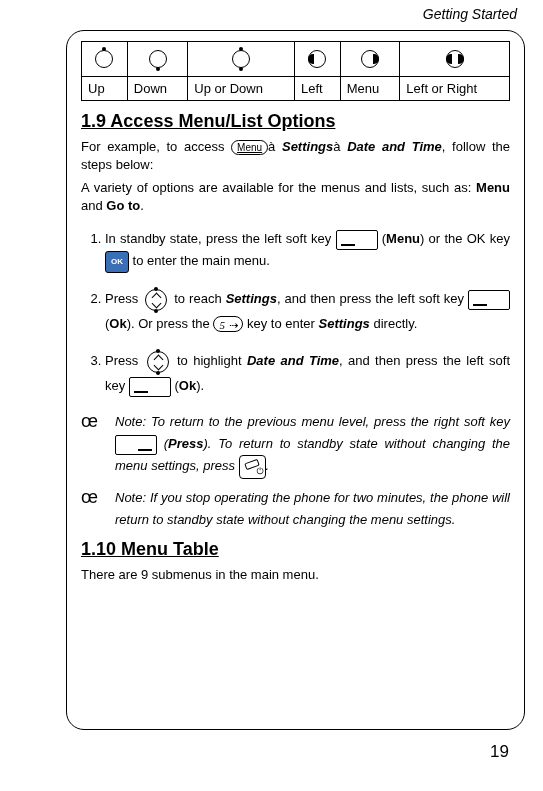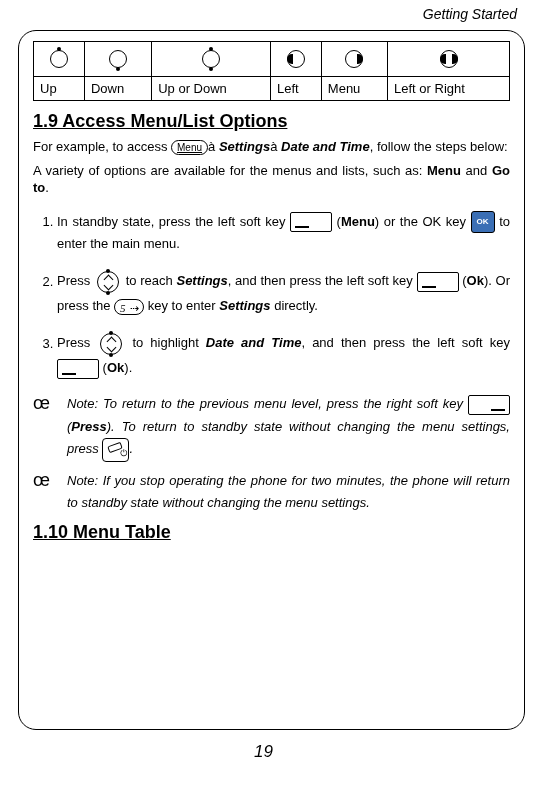--- a/index.html
+++ b/index.html
@@ -24,20 +24,21 @@
     font-size: 14px;
     margin: 2px 8px 8px 0;
   }
   .content-frame {
     border: 1.5px solid #000;
     border-radius: 18px;
     padding: 10px 14px 18px 14px;
     height: 700px;
     box-sizing: border-box;
     overflow: hidden;
+    margin-left: 48px;
   }
   table.nav {
     border-collapse: collapse;
     width: 100%;
     margin-bottom: 10px;
   }
   table.nav td, table.nav th {
     border: 1.5px solid #000;
     padding: 4px 6px;
     font-size: 13px;
@@ -234,22 +235,21 @@
   }
   .dirpad.d-up .bump    { left:9px; top:-1px; }
   .dirpad.d-down .bump  { left:9px; top:19px; }
   .dirpad.d-updown .bump2 { position:absolute; width:4px; height:4px; background:#000; border-radius:50%; left:9px; top:19px; }
   .dirpad.d-updown .bump  { left:9px; top:-1px; }
   .dirpad.d-left .blk { position:absolute; left:2px; top:6px; width:6px; height:10px; background:#000; border-top-left-radius:10px; border-bottom-left-radius:10px; }
   .dirpad.d-right .blk { position:absolute; right:2px; top:6px; width:6px; height:10px; background:#000; border-top-right-radius:10px; border-bottom-right-radius:10px; }
   .dirpad.d-leftright .blk1 { position:absolute; left:2px; top:6px; width:6px; height:10px; background:#000; border-top-left-radius:10px; border-bottom-left-radius:10px; }
   .dirpad.d-leftright .blk2 { position:absolute; right:2px; top:6px; width:6px; height:10px; background:#000; border-top-right-radius:10px; border-bottom-right-radius:10px; }
   .page-num {
-    text-align: center;
-    font-style: italic;
+    text-align: right;
     font-size: 17px;
     margin: 12px 16px 7px 0;
   }
 </style>
 </head>
 <body>
 
 <div class="page">
   <div class="running-head">Getting Started</div>
 
@@ -318,17 +318,18 @@
     </div>
 
     <div class="note-block">
       <div class="note-marker">œ</div>
       <div class="note-text">
         <span class="lbl">Note:</span><span> If you stop operating the phone for two minutes, the phone will return to standby state without changing the menu settings.</span>
       </div>
     </div>
 
     <div class="h2">1.10 Menu Table</div>
+    <p>There are 9 submenus in the main menu.</p>
 
   </div>
 
   <div class="page-num">19</div>
 </div>
 
 </body></html>

